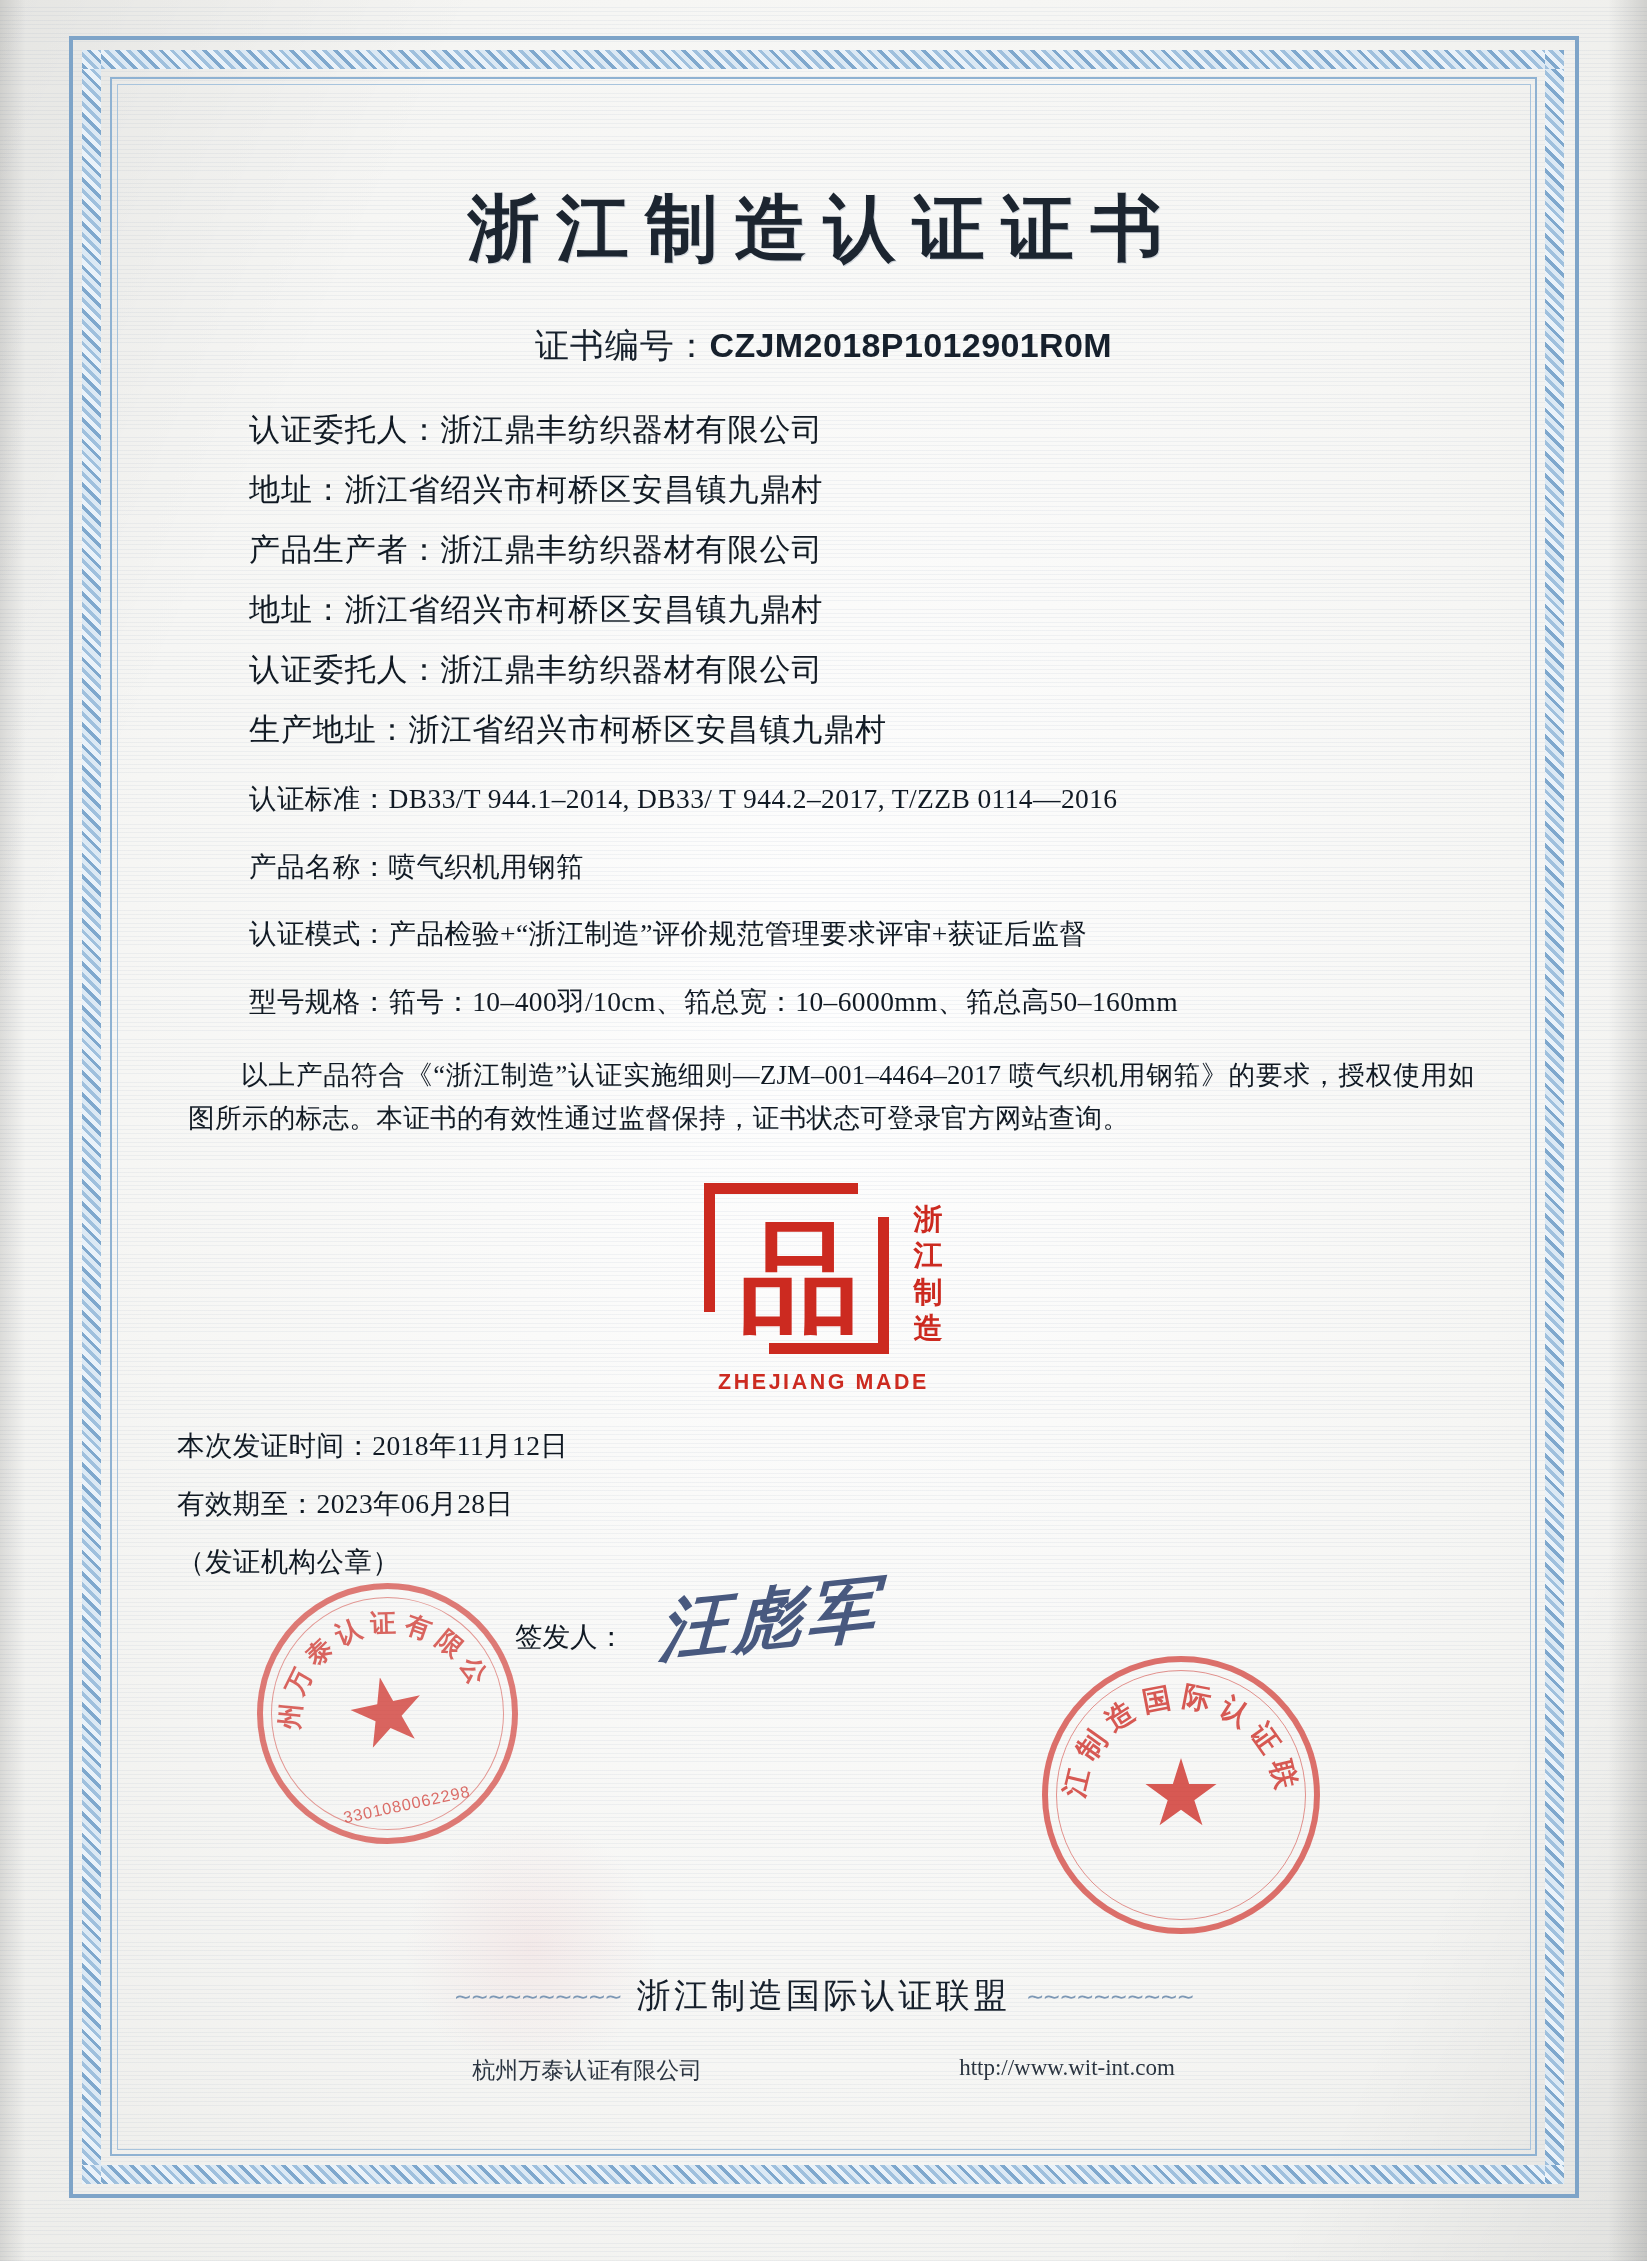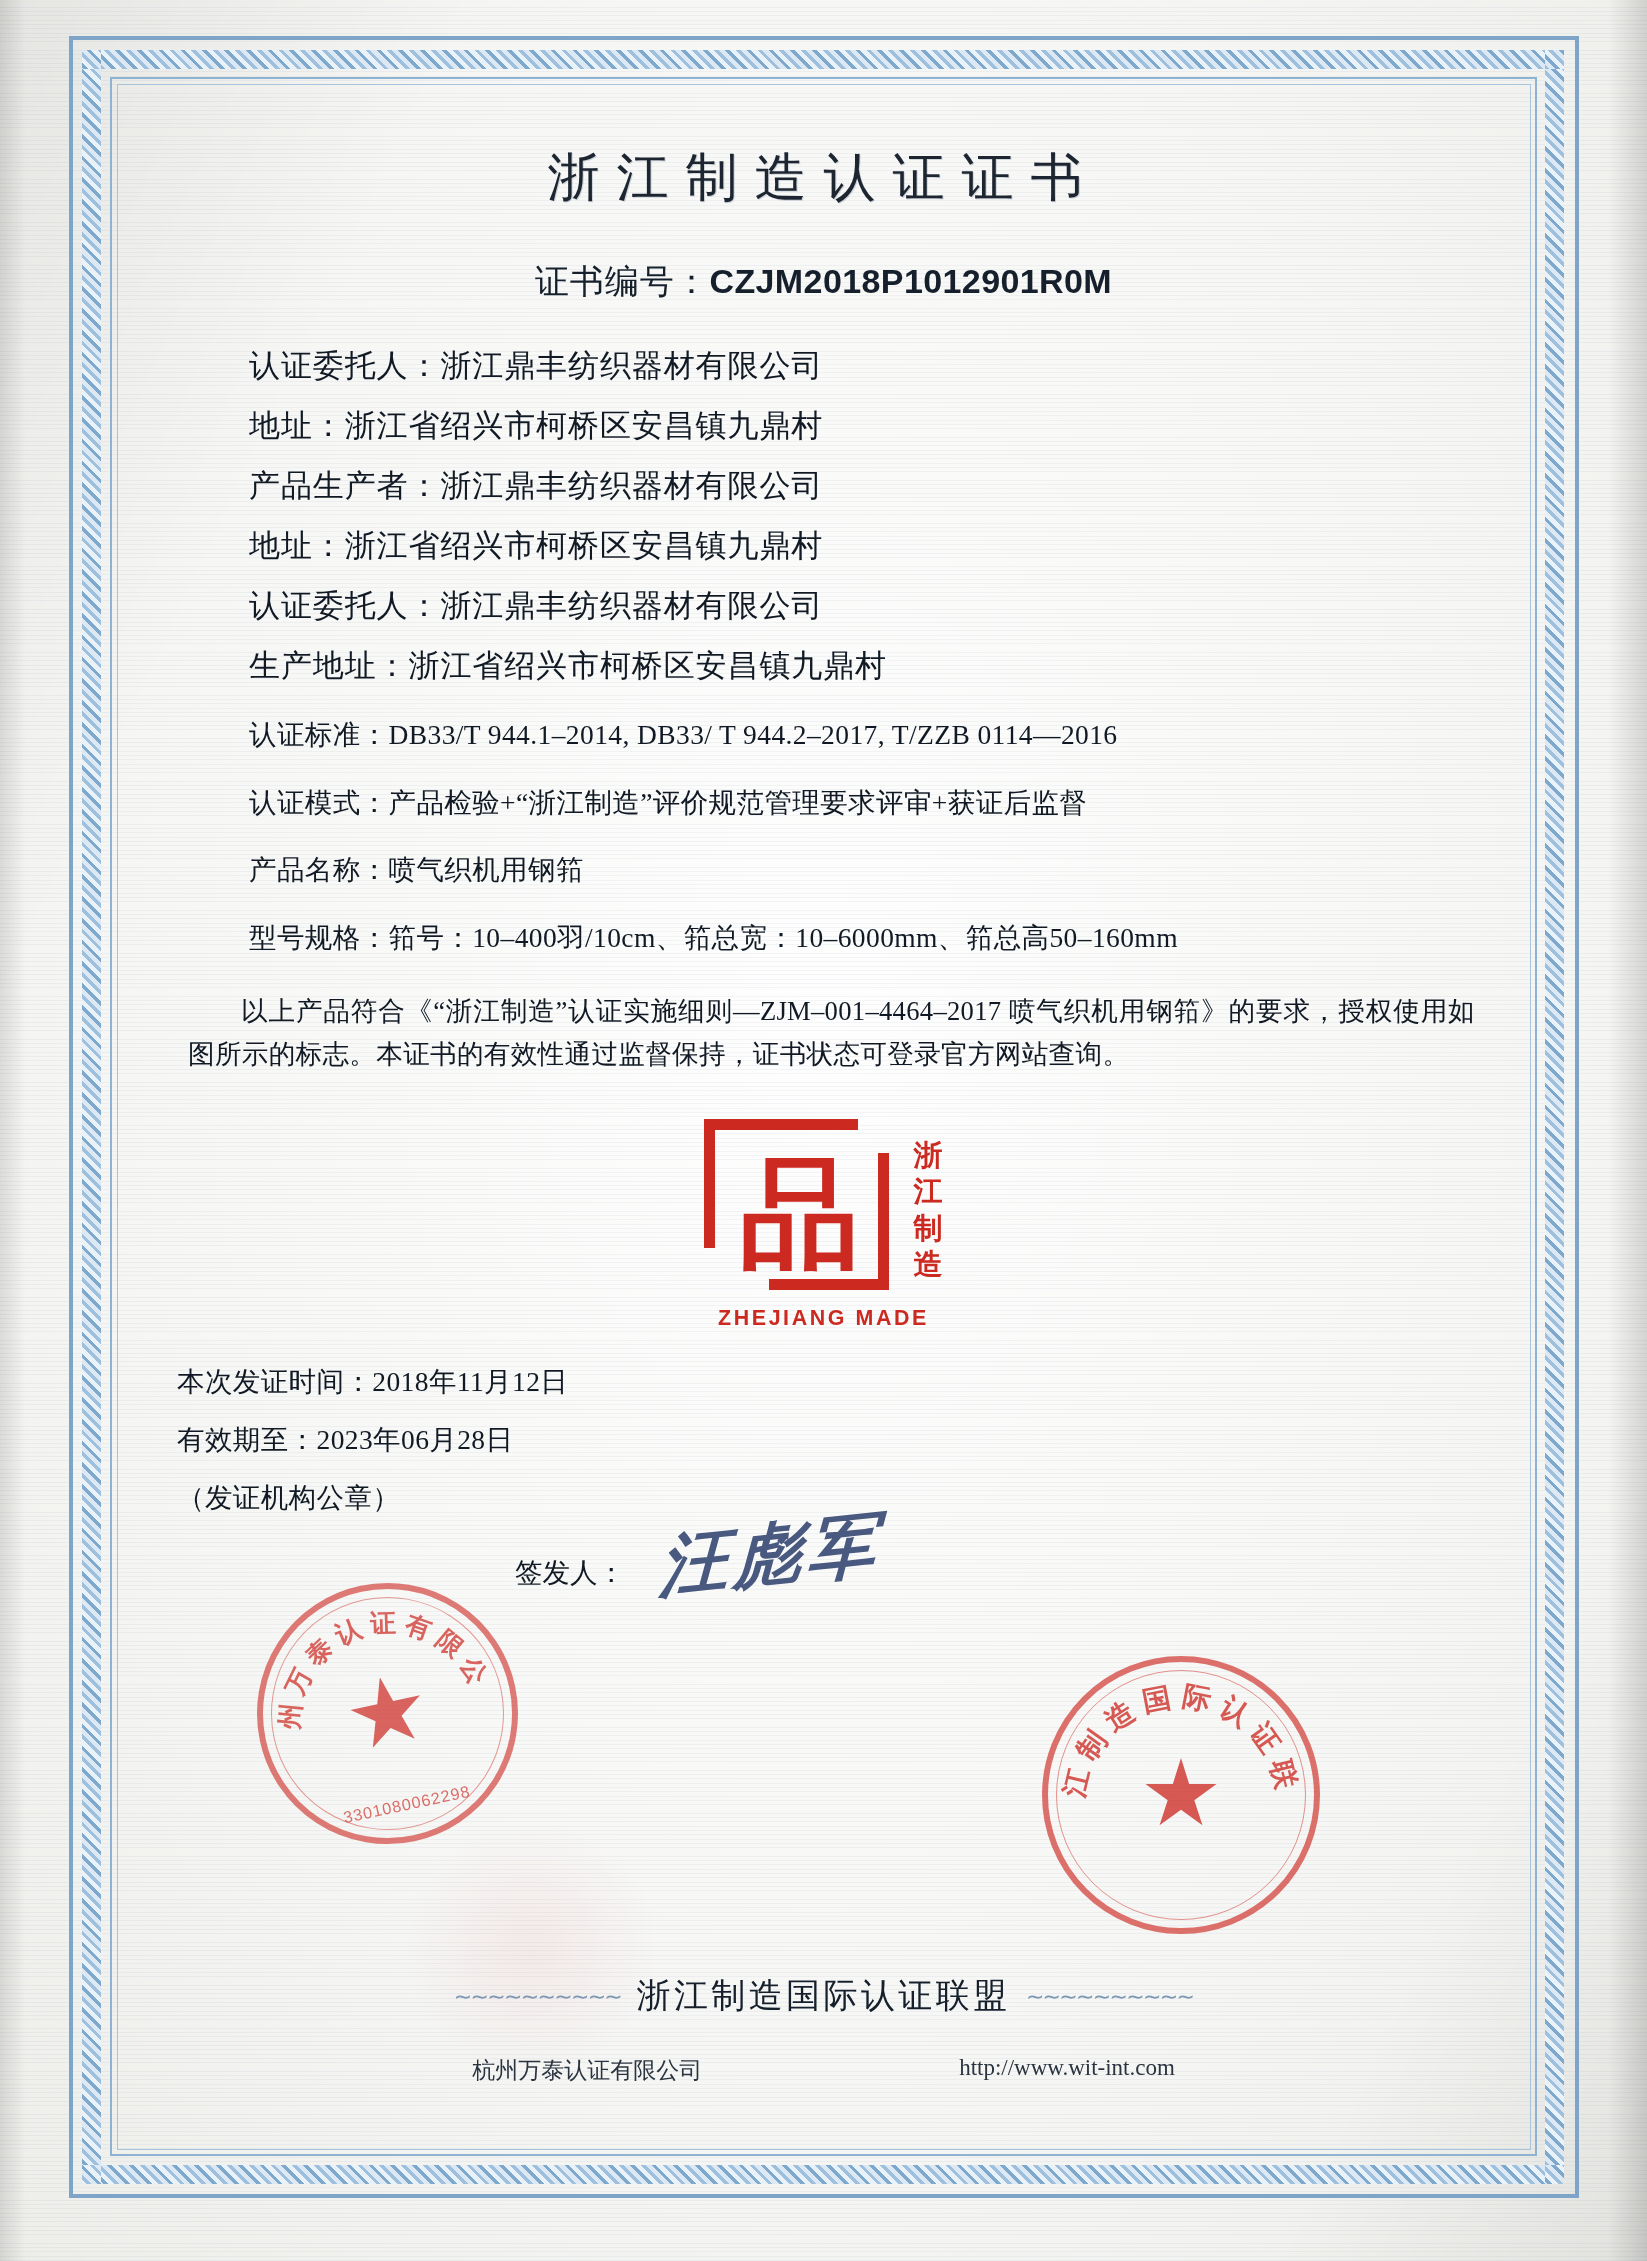--- a/index.html
+++ b/index.html
@@ -98,25 +98,25 @@
   .content {
     position: absolute;
     left: 146px; top: 103px;
     width: 1355px;
     height: 2042px;
   }
 
   .cert-title {
     text-align: center;
     font-family: "DejaVu Serif", "Liberation Serif", serif;
-    font-size: 52px;
-    font-weight: normal;
+    font-size: 72px;
+    font-weight: bold;
     letter-spacing: 17px;
     color: #1c2530;
-    margin-top: 40px;
+    margin-top: 78px;
     text-shadow: 0.9px 0.9px 0 rgba(90,110,140,0.25);
   }
 
   .cert-number {
     text-align: center;
     font-size: 34px;
     color: #16202c;
     margin-top: 46px;
     letter-spacing: 0.9px;
   }
@@ -402,24 +402,24 @@
       <div class="party-line">
         <span>生产地址：</span><span>浙江省绍兴市柯桥区安昌镇九鼎村</span>
       </div>
     </div>
 
     <div class="spec-block">
       <div class="spec-line">
         <span>认证标准：</span><span>DB33/T 944.1–2014, DB33/ T 944.2–2017, T/ZZB 0114—2016</span>
       </div>
       <div class="spec-line">
+        <span>产品名称：</span><span>喷气织机用钢筘</span>
+      </div>
+      <div class="spec-line">
         <span>认证模式：</span><span>产品检验+“浙江制造”评价规范管理要求评审+获证后监督</span>
-      </div>
-      <div class="spec-line">
-        <span>产品名称：</span><span>喷气织机用钢筘</span>
       </div>
       <div class="spec-line">
         <span>型号规格：</span><span>筘号：10–400羽/10cm、筘总宽：10–6000mm、筘总高50–160mm</span>
       </div>
     </div>
 
     <div class="statement">以上产品符合《“浙江制造”认证实施细则—ZJM–001–4464–2017 喷气织机用钢筘》的要求，授权使用如图所示的标志。本证书的有效性通过监督保持，证书状态可登录官方网站查询。</div>
 
     <div class="logo-wrap">
       <div class="logo">

